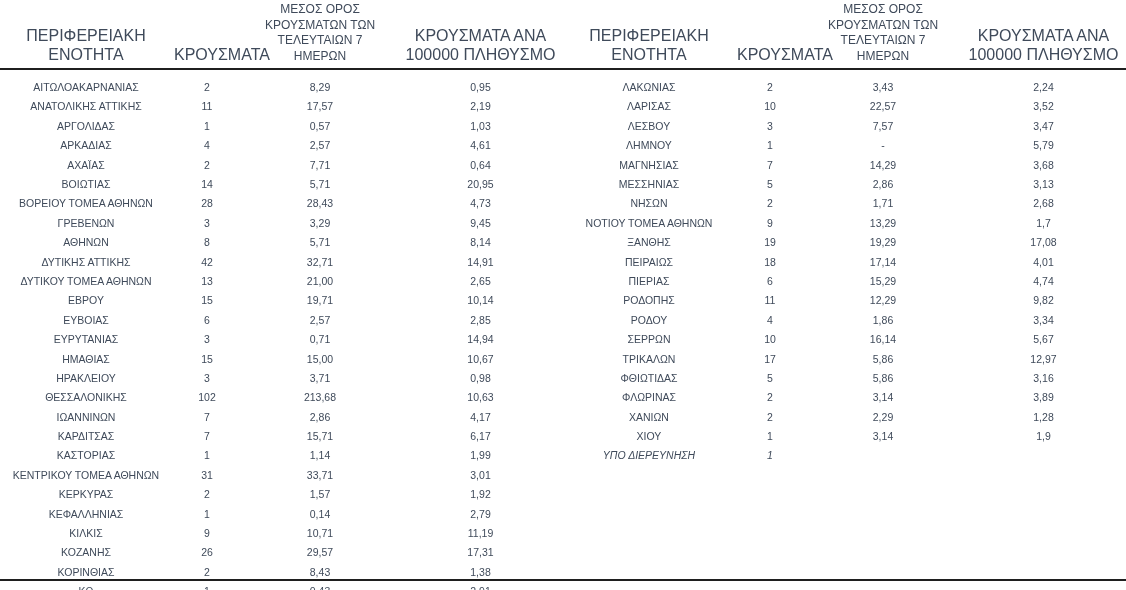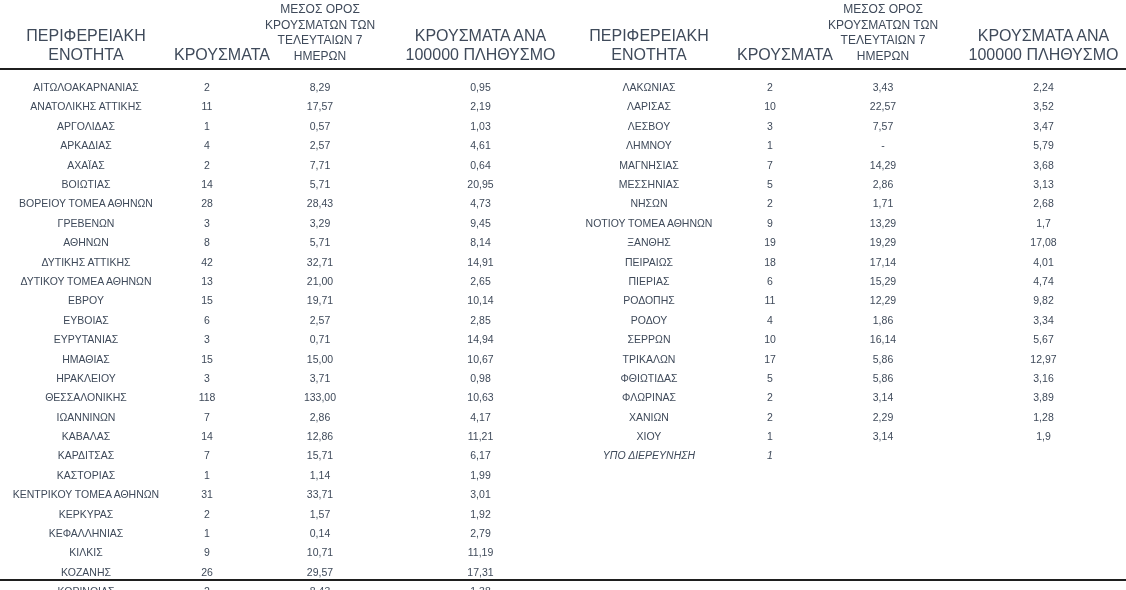--- a/index.html
+++ b/index.html
@@ -156,35 +156,29 @@
             <td>10,67</td>
           </tr>
             <tr>
             <td>ΗΡΑΚΛΕΙΟΥ</td>
             <td>3</td>
             <td>3,71</td>
             <td>0,98</td>
           </tr>
             <tr>
             <td>ΘΕΣΣΑΛΟΝΙΚΗΣ</td>
-            <td>118</td>
-            <td>133,00</td>
+            <td>102</td>
+            <td>213,68</td>
             <td>10,63</td>
           </tr>
             <tr>
             <td>ΙΩΑΝΝΙΝΩΝ</td>
             <td>7</td>
             <td>2,86</td>
             <td>4,17</td>
-          </tr>
-            <tr>
-            <td>ΚΑΒΑΛΑΣ</td>
-            <td>14</td>
-            <td>12,86</td>
-            <td>11,21</td>
           </tr>
             <tr>
             <td>ΚΑΡΔΙΤΣΑΣ</td>
             <td>7</td>
             <td>15,71</td>
             <td>6,17</td>
           </tr>
             <tr>
             <td>ΚΑΣΤΟΡΙΑΣ</td>
             <td>1</td>

